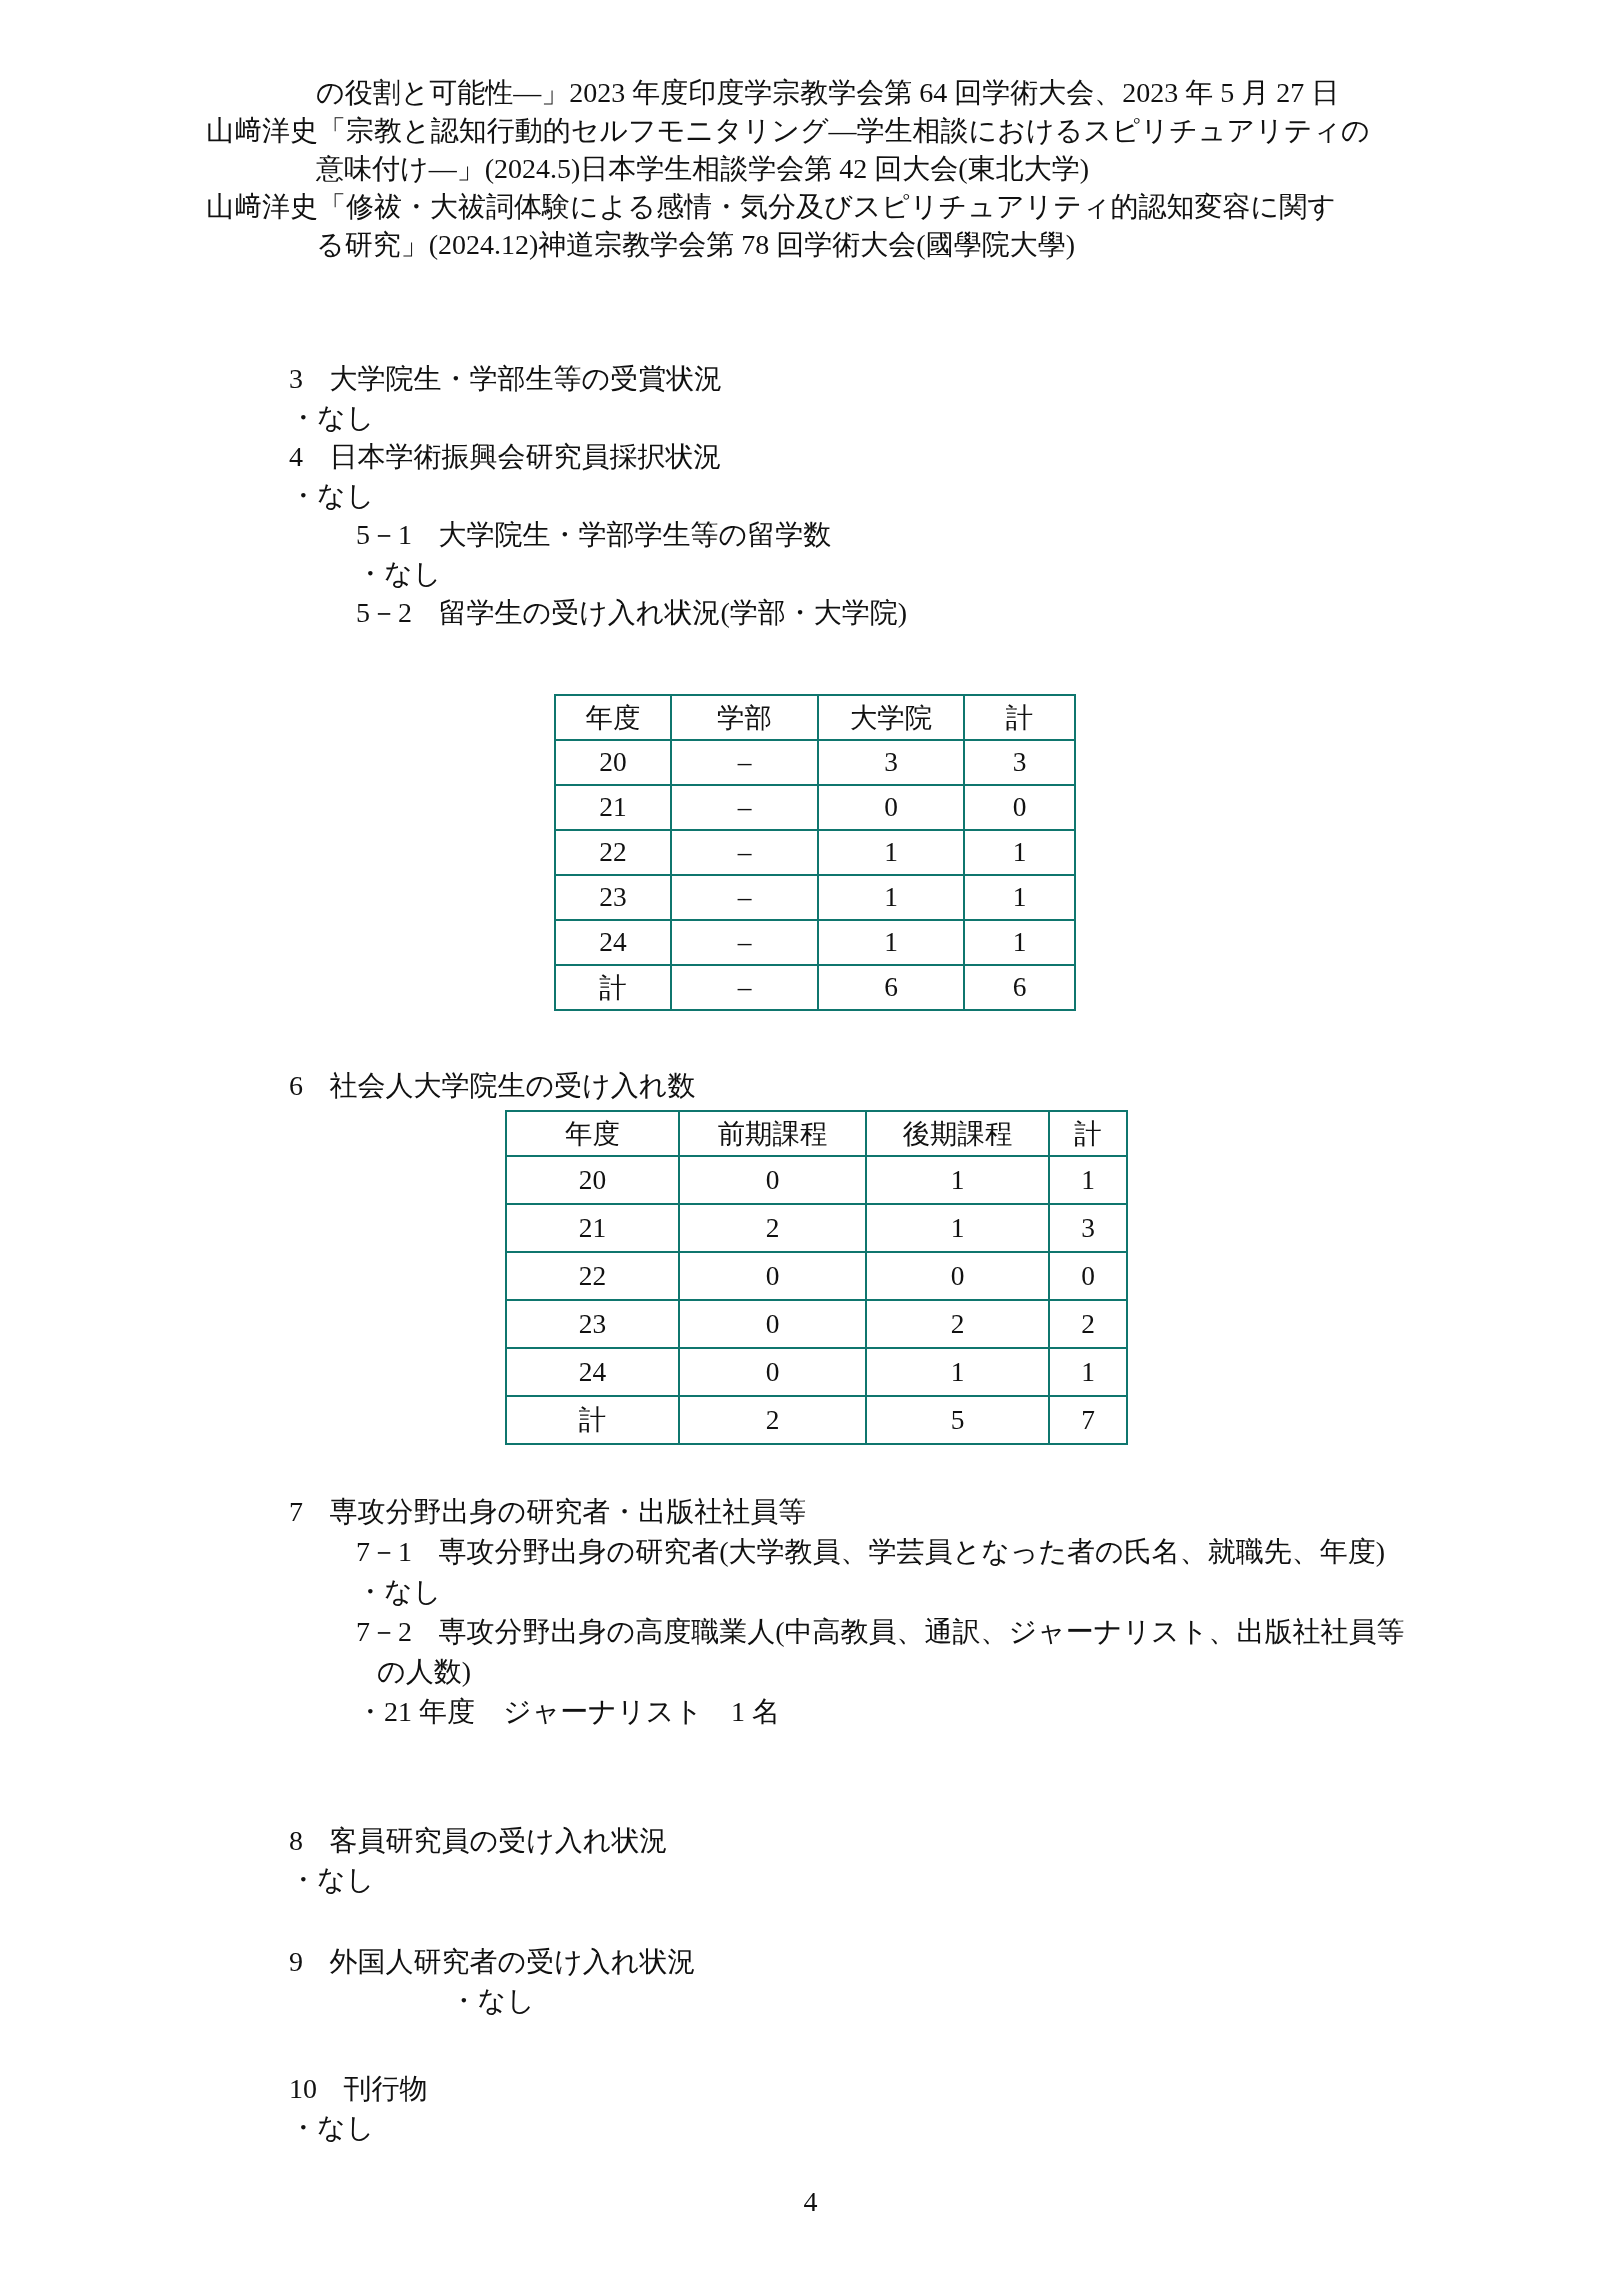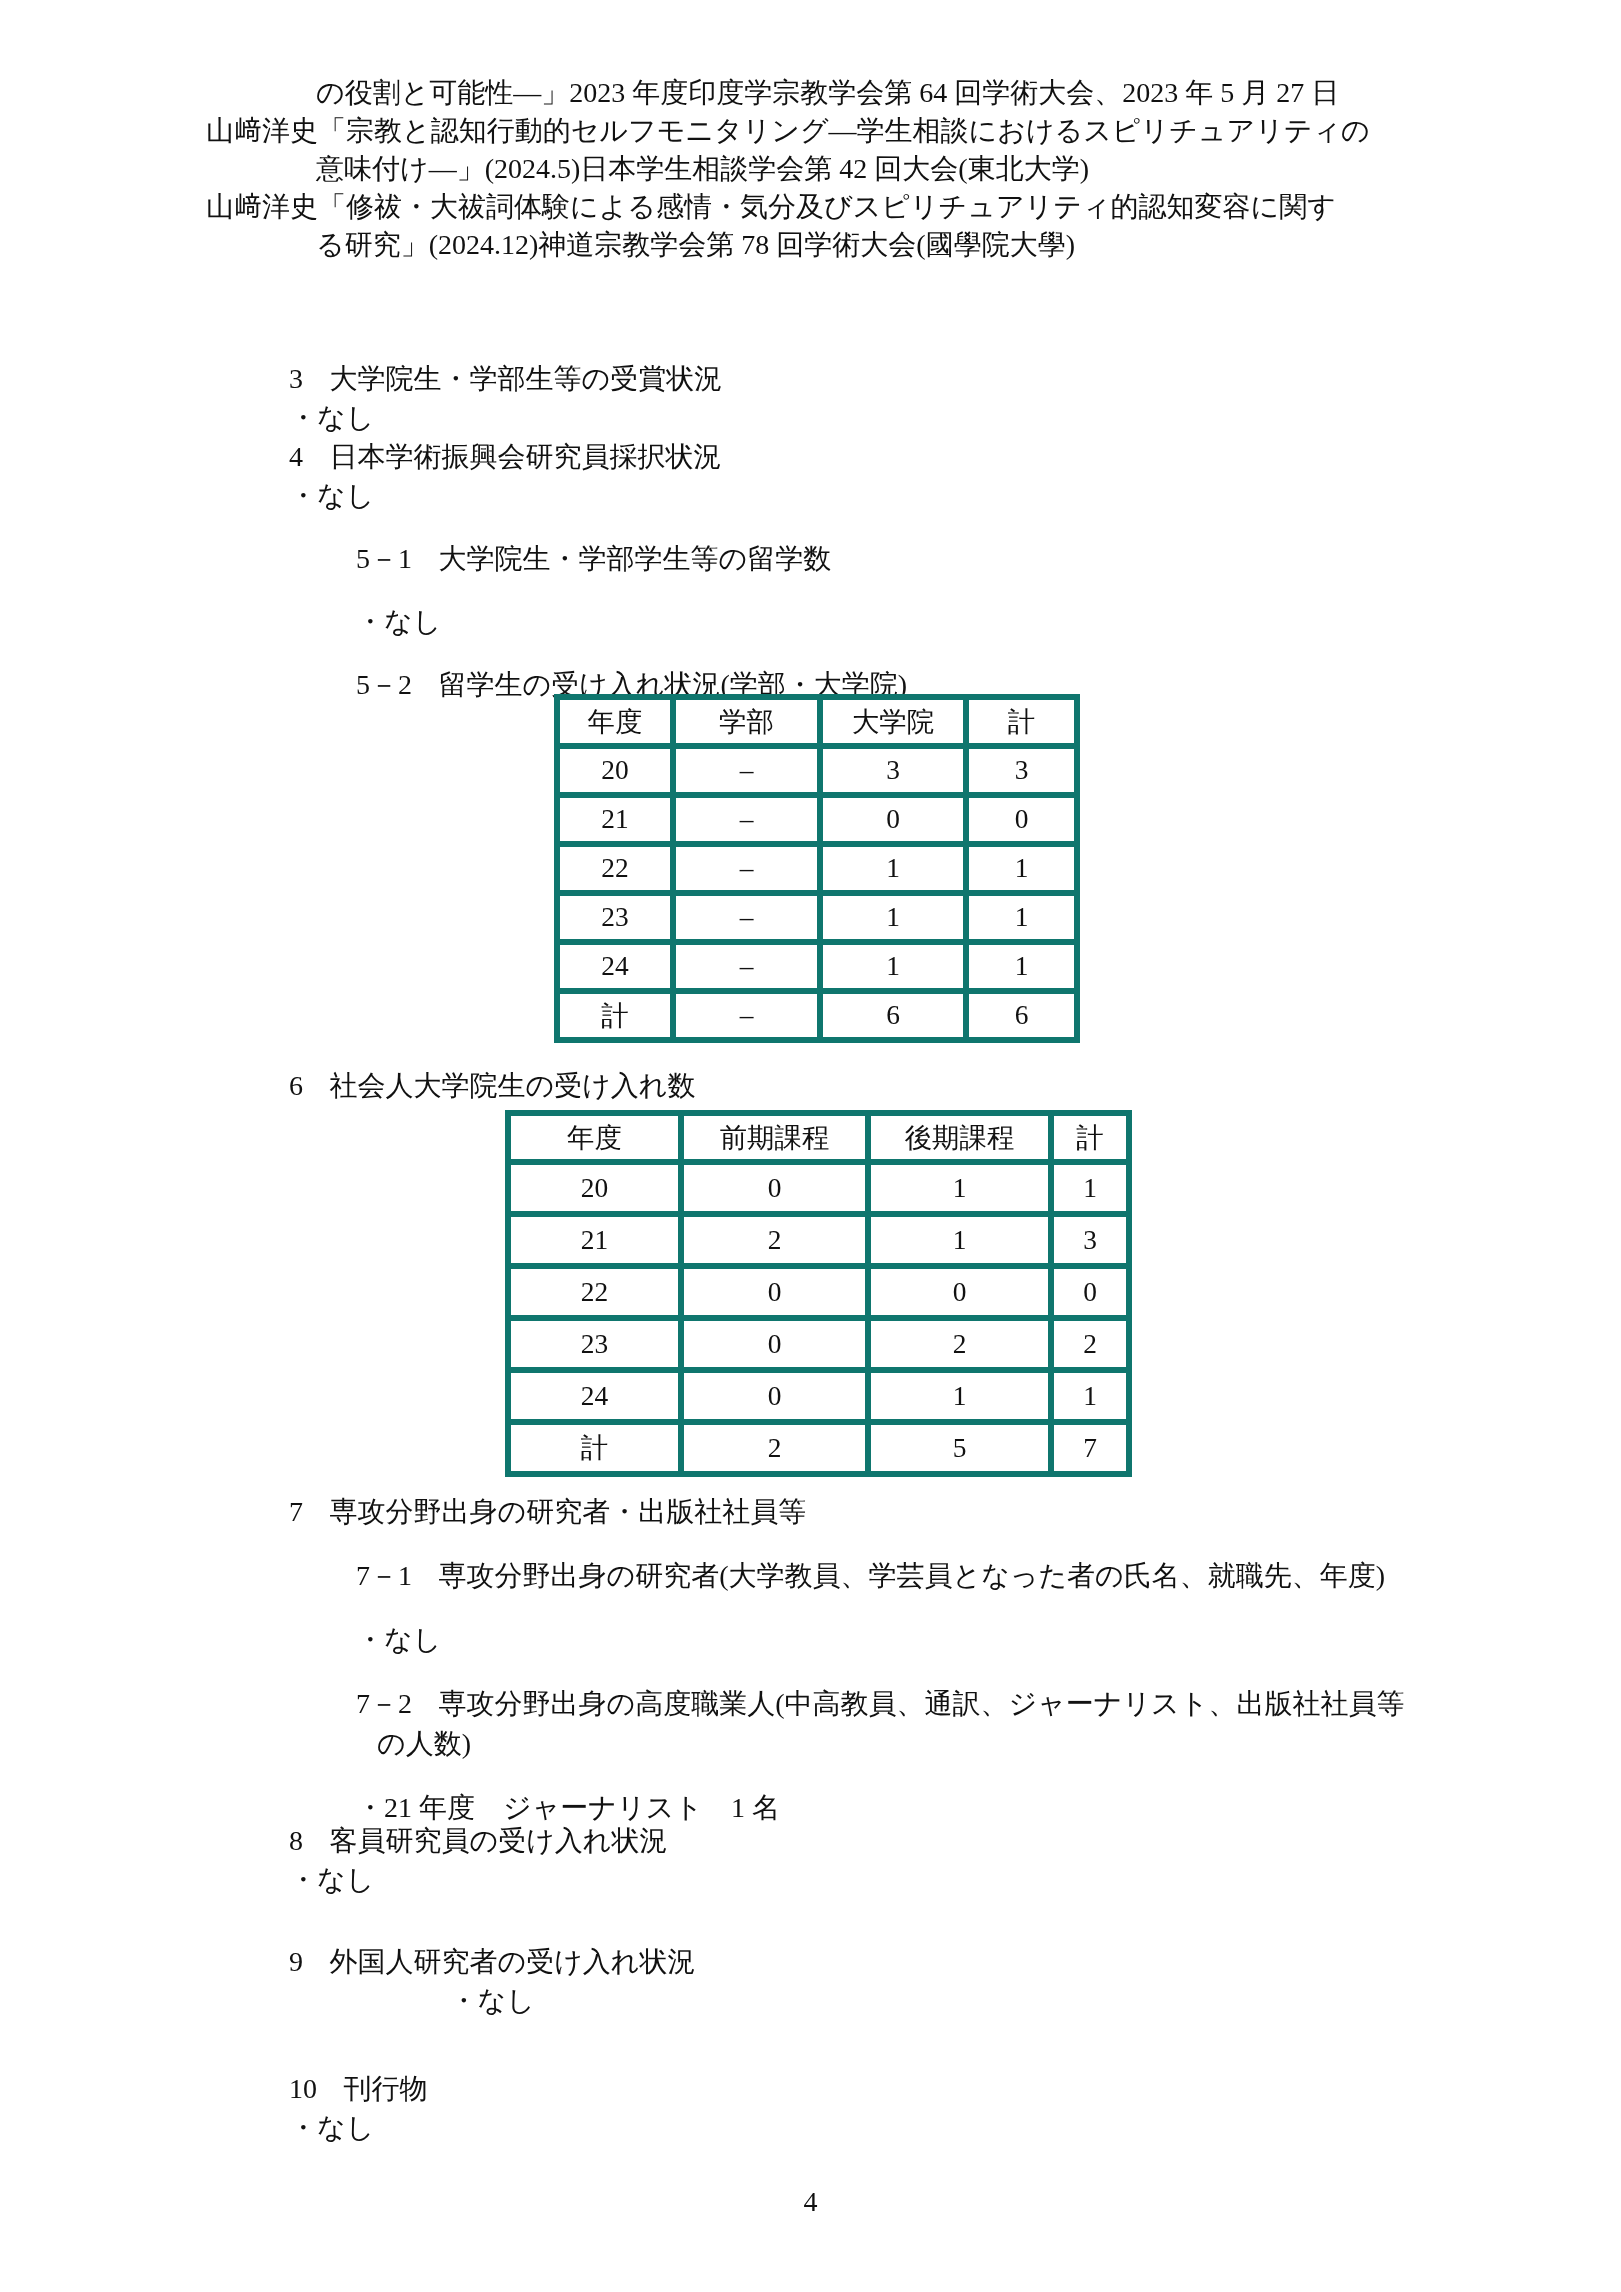--- a/index.html
+++ b/index.html
@@ -9,25 +9,25 @@
     background:#ffffff;
     font-family:"Liberation Serif","DejaVu Serif",serif;
     color:#111;
     font-size:28px;
     overflow:hidden;
   }
   .blk{position:absolute;}
   .ln{height:39px;line-height:39px;white-space:nowrap;}
   .intro .ln{height:38px;line-height:38px;}
   .cont{padding-left:110px;}
-  .pad1{padding-left:67px;margin-top:24px;}
+  .pad1{padding-left:67px;}
   .pad2{padding-left:88px;}
   .num{display:inline-block;margin-right:26.5px;}
   table{border-collapse:collapse;table-layout:fixed;background:#fff;}
-  table,td,th{border:6px solid #0f766e;}
+  table,td,th{border:2px solid #0f766e;}
   th,td{
     text-align:center;vertical-align:middle;
     font-weight:normal;font-size:27.4px;padding:0;
     font-family:"Liberation Serif","DejaVu Serif",serif;
   }
   #table1{position:absolute;left:554px;top:694px;width:519px;}
   #table1 th{height:43px;}
   #table1 td{height:43px;}
   #table1 col.c1{width:116px}#table1 col.c2{width:147px}
   #table1 col.c3{width:146px}#table1 col.c4{width:111px}

